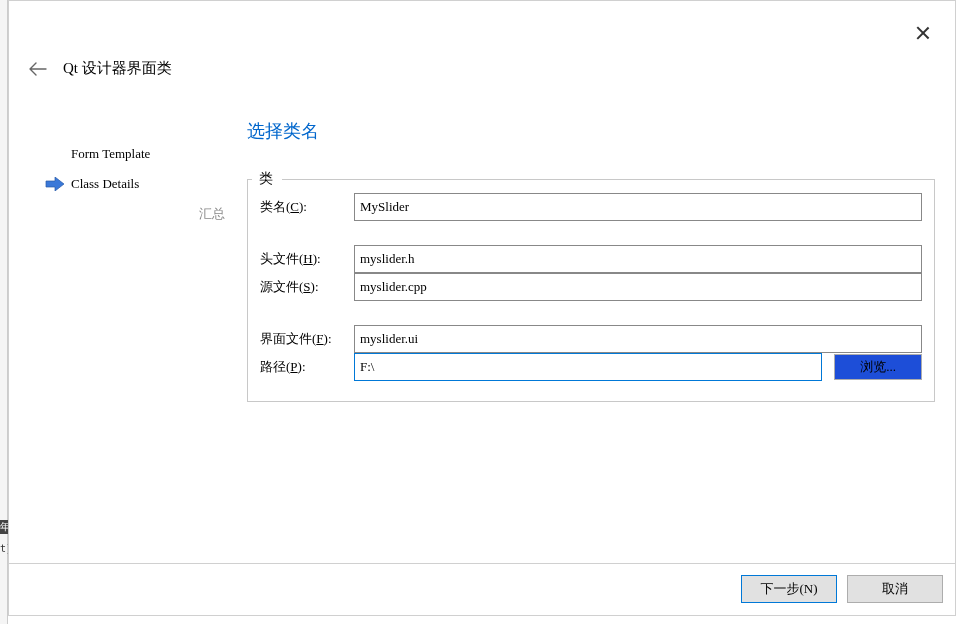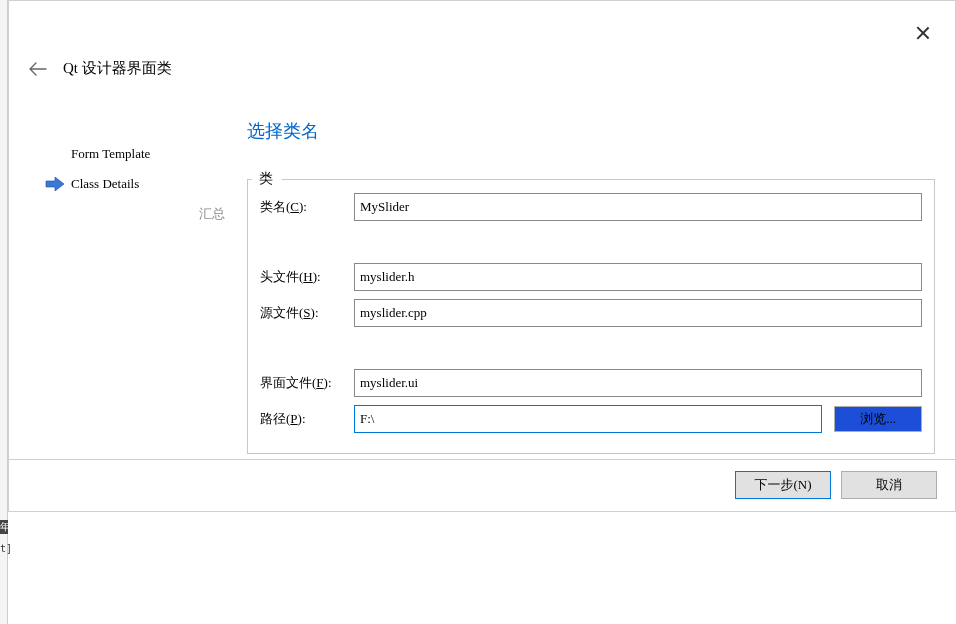--- a/index.html
+++ b/index.html
@@ -23,21 +23,21 @@
       width: 8px;
       height: 100%;
       background: #f5f5f5;
       border-right: 1px solid #ccc;
     }
     .dialog {
       position: absolute;
       left: 8px;
       top: 0;
       right: 0;
-      height: 512px;
+      height: 616px;
       background: #fff;
       border: 1px solid #d0d0d0;
     }
     .close-icon {
       position: absolute;
       top: 22px;
       right: 22px;
       width: 20px;
       height: 20px;
       cursor: pointer;
@@ -138,24 +138,24 @@
       position: absolute;
       top: -9px;
       left: 8px;
       background: #fff;
       padding: 0 3px;
       font-size: 14px;
     }
     .form-row {
       display: flex;
       align-items: center;
-      margin-bottom: 8px;
+      margin-bottom: 0;
       gap: 6px;
     }
-    .form-row.gap-below { margin-bottom: 42px; }
+    .form-row.gap-below { margin-bottom: 24px; }
     .form-row:last-child { margin-bottom: 4px; }
     .form-label {
       width: 88px;
       flex-shrink: 0;
       font-size: 13px;
     }
     .form-label u { text-decoration: underline; }
     .form-input {
       flex: 1;
       height: 26px;
@@ -181,21 +181,21 @@
     .footer {
       position: absolute;
       bottom: 2px;
       left: 0;
       right: 0;
       height: 50px;
       border-top: 1px solid #d0d0d0;
       display: flex;
       justify-content: flex-end;
       align-items: center;
-      padding-right: 18px;
+      padding-right: 12px;
       gap: 10px;
     }
     .footer-btn {
       min-width: 96px;
       height: 28px;
       background: #e1e1e1;
       border: 1px solid #adadad;
       font-family: "SimSun", "宋体", serif;
       font-size: 13px;
       cursor: pointer;

